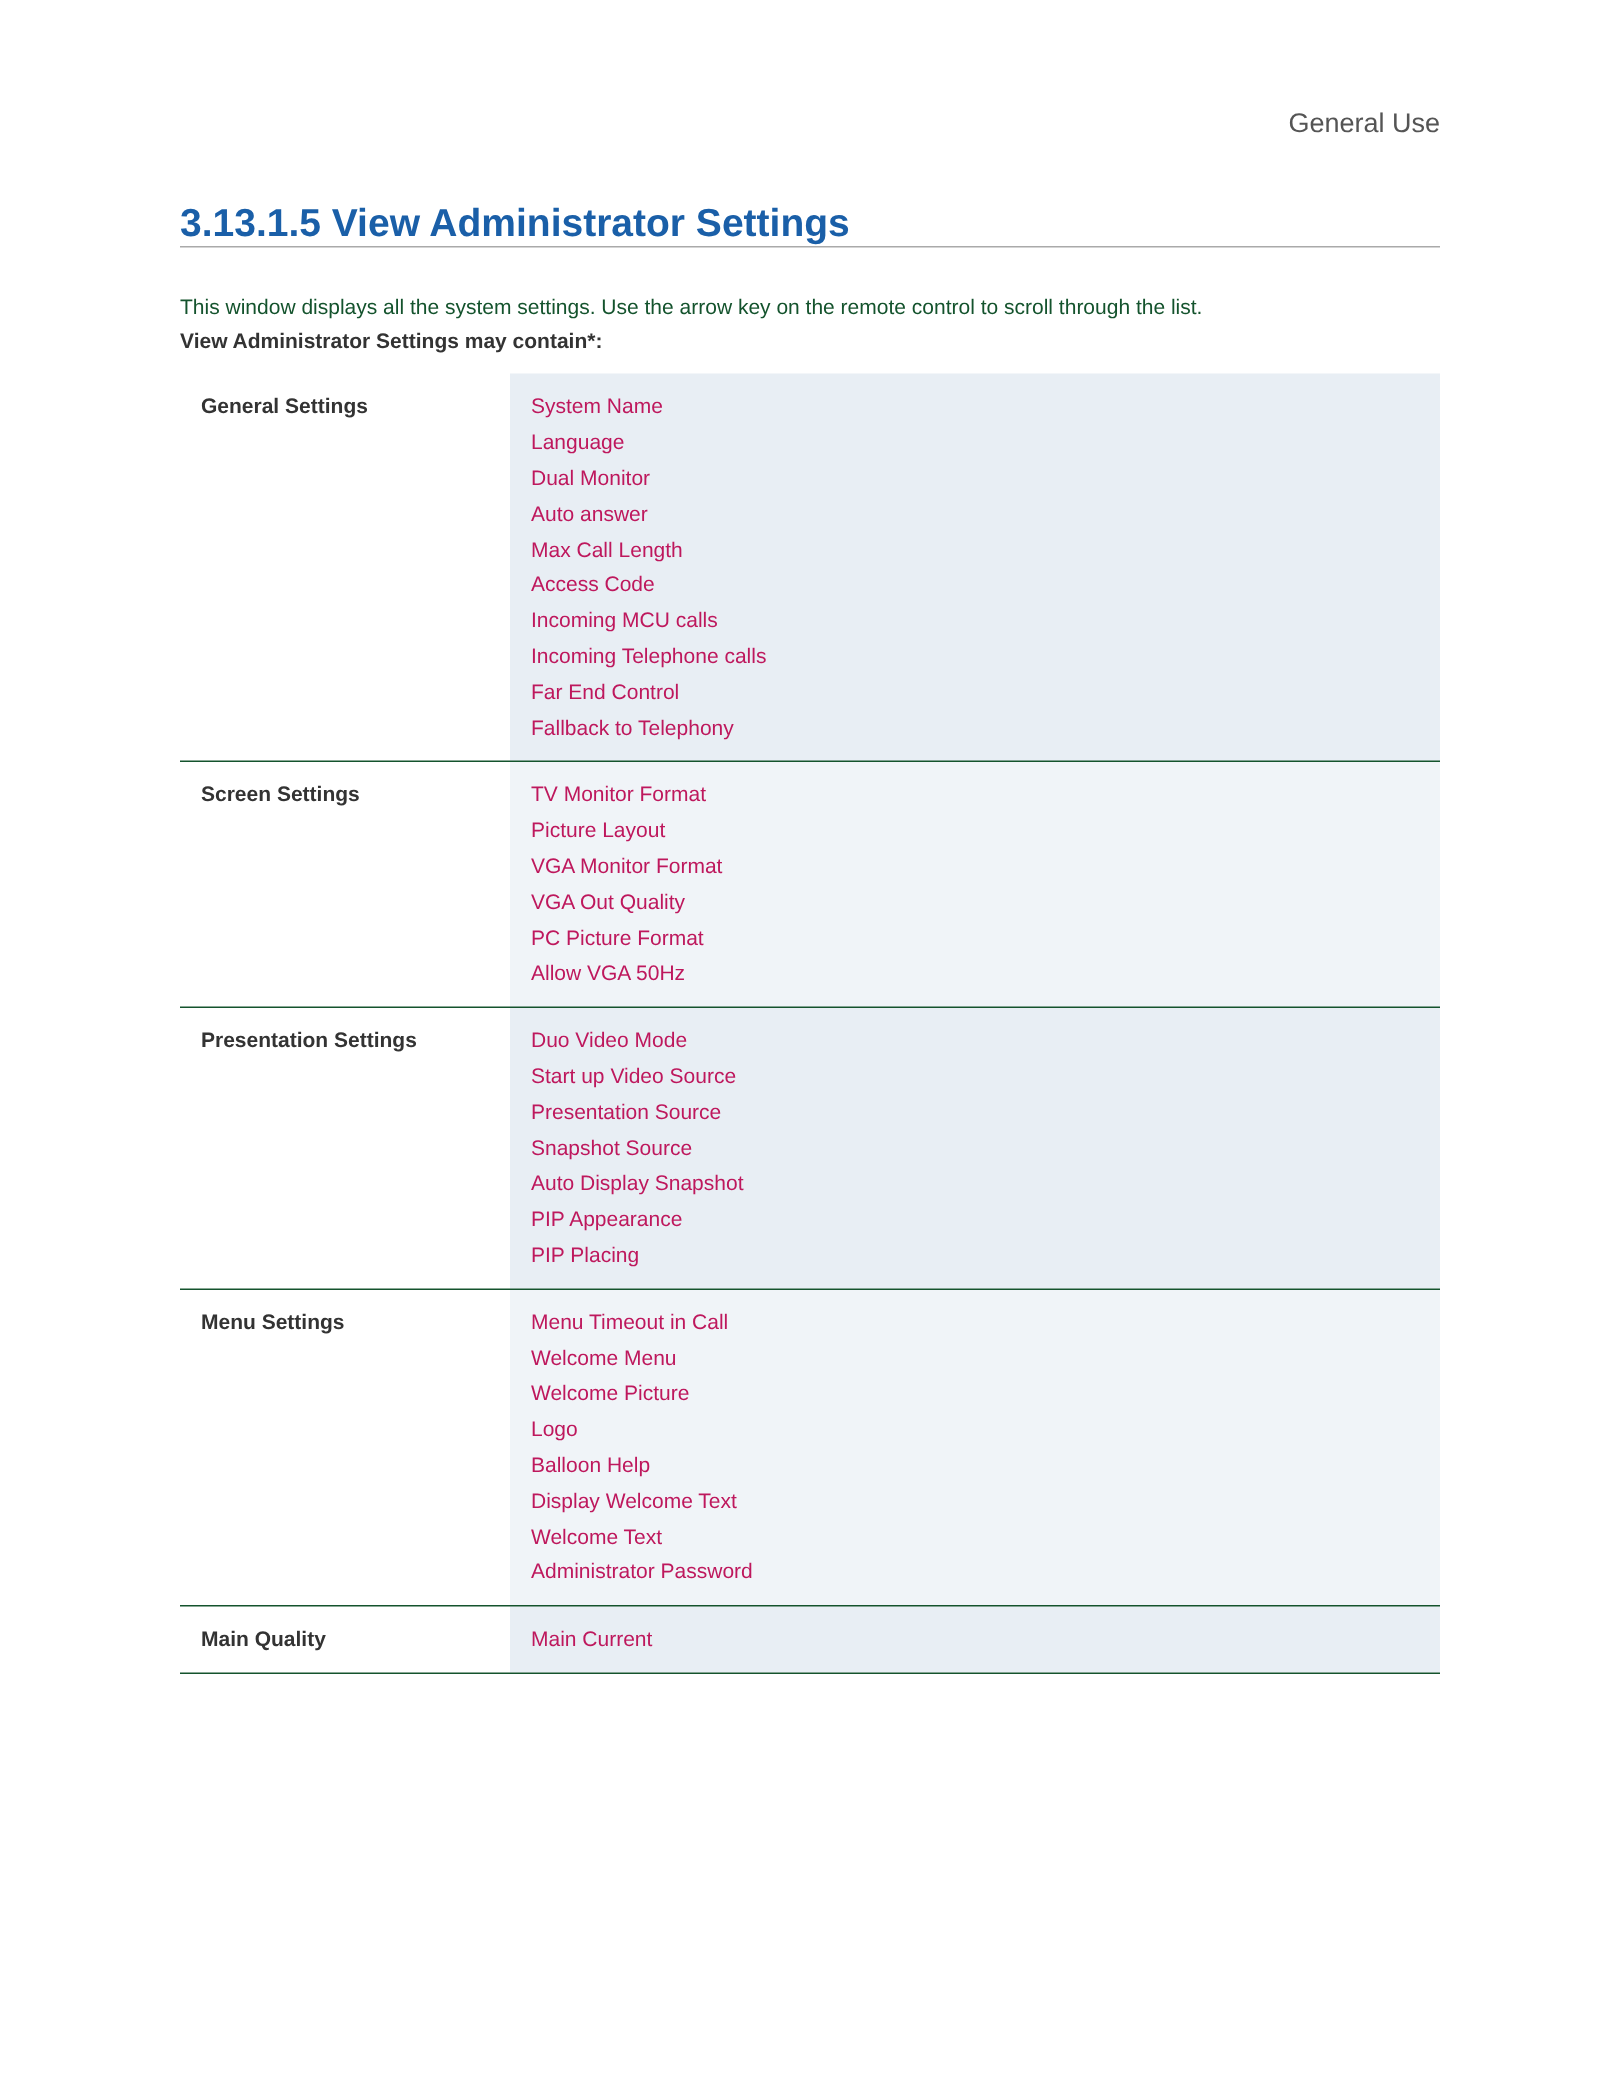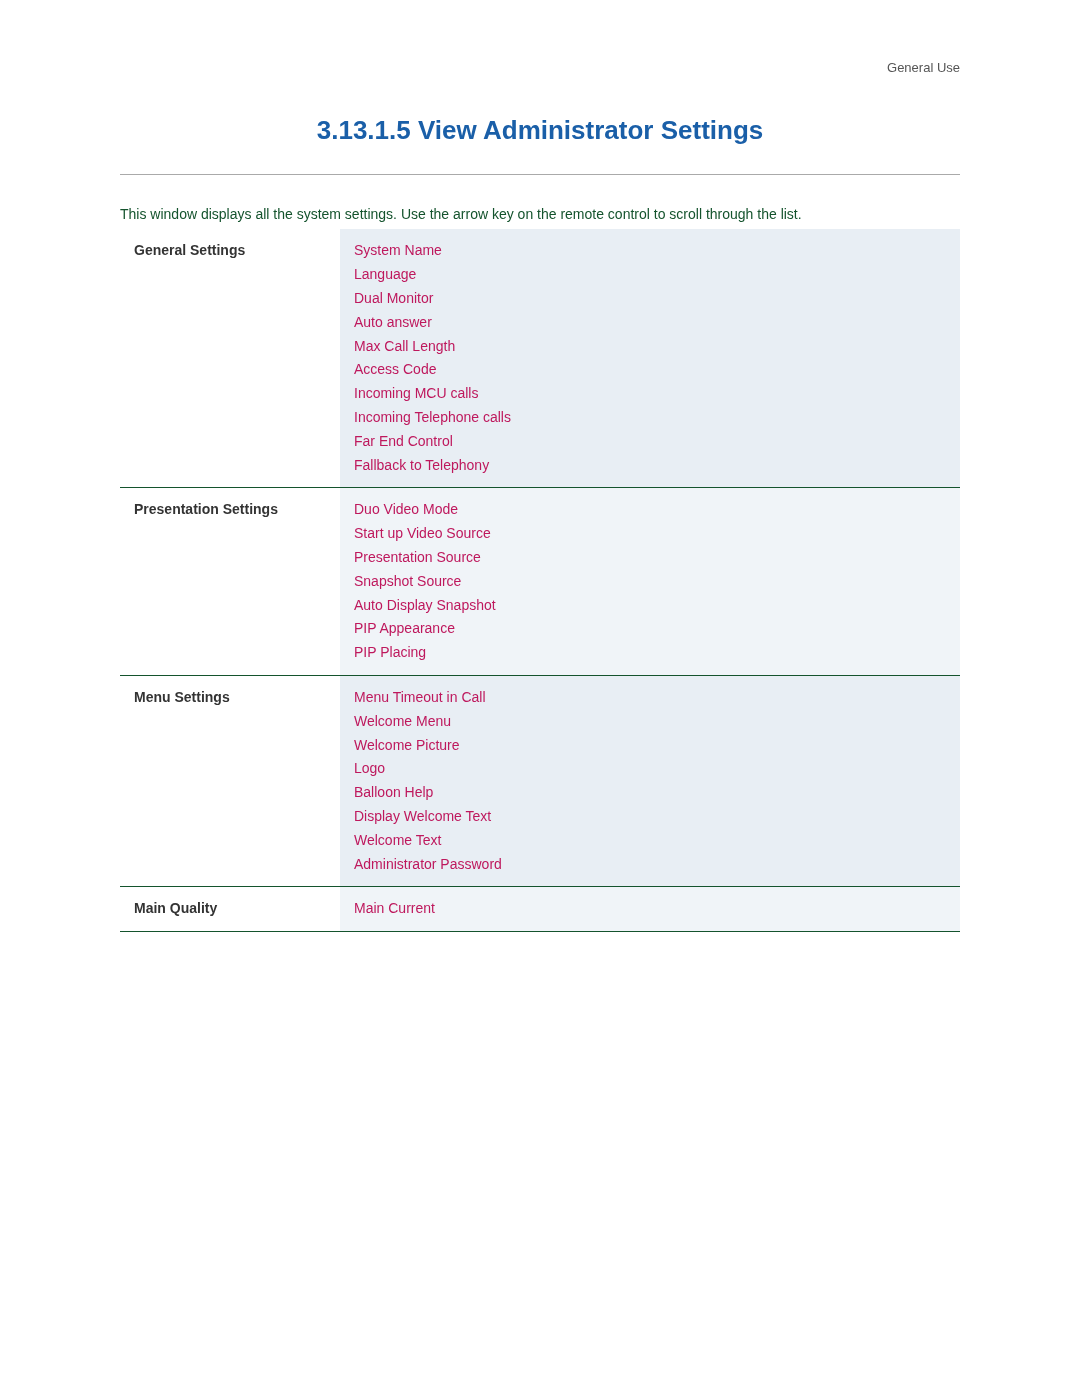--- a/index.html
+++ b/index.html
@@ -20,31 +20,30 @@
 
     .page {
       width: 1080px;
       min-height: 1397px;
       padding: 60px 120px 80px 120px;
       position: relative;
     }
 
     .header-text {
       text-align: right;
-      font-size: 13px;
+      font-size: 18px;
       color: #555;
       margin-bottom: 40px;
+      margin-top: 12px;
     }
 
     .page-title {
       font-size: 26px;
       font-weight: bold;
       color: #1a5fa8;
-      margin-bottom: 28px;
-      text-align: center;
     }
 
     .divider {
       border: none;
       border-top: 1px solid #aaa;
       margin-bottom: 28px;
     }
 
     .intro-text {
       font-size: 14px;
@@ -104,26 +103,31 @@
   <div class="header-text">
     <span>General Use</span>
   </div>
 
   <h1 class="page-title">3.13.1.5 View Administrator Settings</h1>
 
   <hr class="divider">
 
   <p class="intro-text">This window displays all the system settings. Use the arrow key on the remote control to scroll through the list.</p>
 
+  <p class="subtitle">View Administrator Settings may contain*:</p>
 
   <table>
     <tbody id="table-body">
     <tr>
           <td>General Settings</td>
           <td>System Name<br>Language<br>Dual Monitor<br>Auto answer<br>Max Call Length<br>Access Code<br>Incoming MCU calls<br>Incoming Telephone calls<br>Far End Control<br>Fallback to Telephony</td>
+        </tr>
+        <tr>
+          <td>Screen Settings</td>
+          <td>TV Monitor Format<br>Picture Layout<br>VGA Monitor Format<br>VGA Out Quality<br>PC Picture Format<br>Allow VGA 50Hz</td>
         </tr>
         <tr>
           <td>Presentation Settings</td>
           <td>Duo Video Mode<br>Start up Video Source<br>Presentation Source<br>Snapshot Source<br>Auto Display Snapshot<br>PIP Appearance<br>PIP Placing</td>
         </tr>
         <tr>
           <td>Menu Settings</td>
           <td>Menu Timeout in Call<br>Welcome Menu<br>Welcome Picture<br>Logo<br>Balloon Help<br>Display Welcome Text<br>Welcome Text<br>Administrator Password</td>
         </tr>
         <tr>

